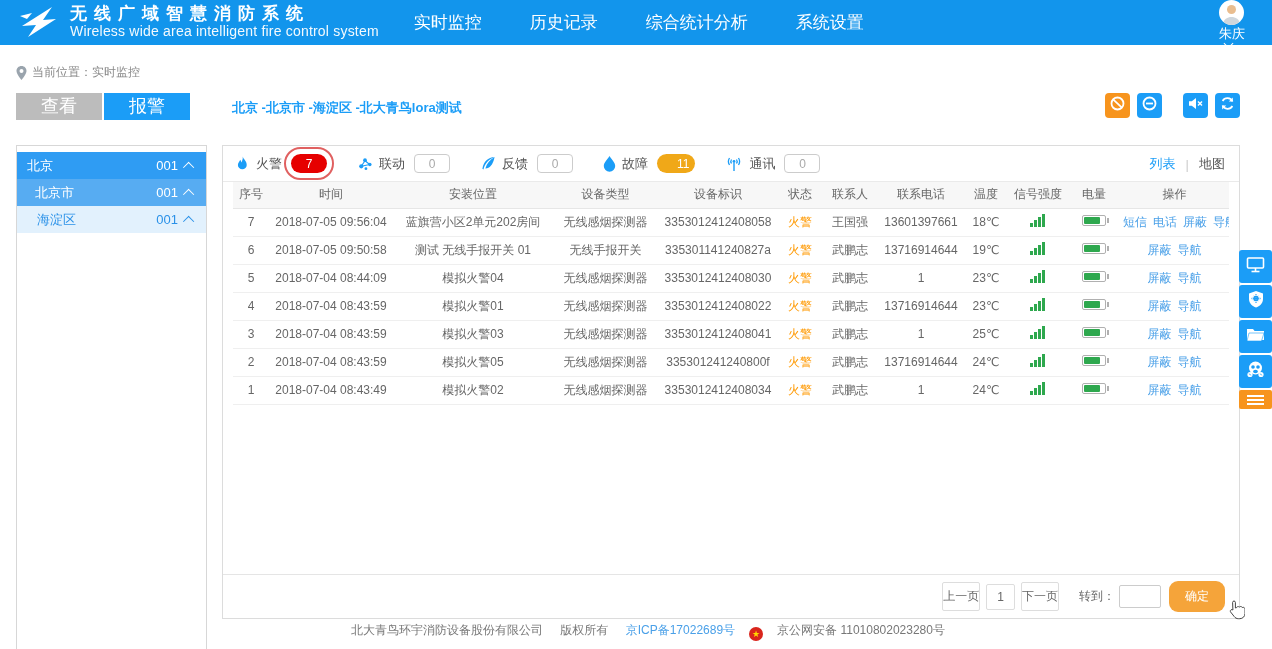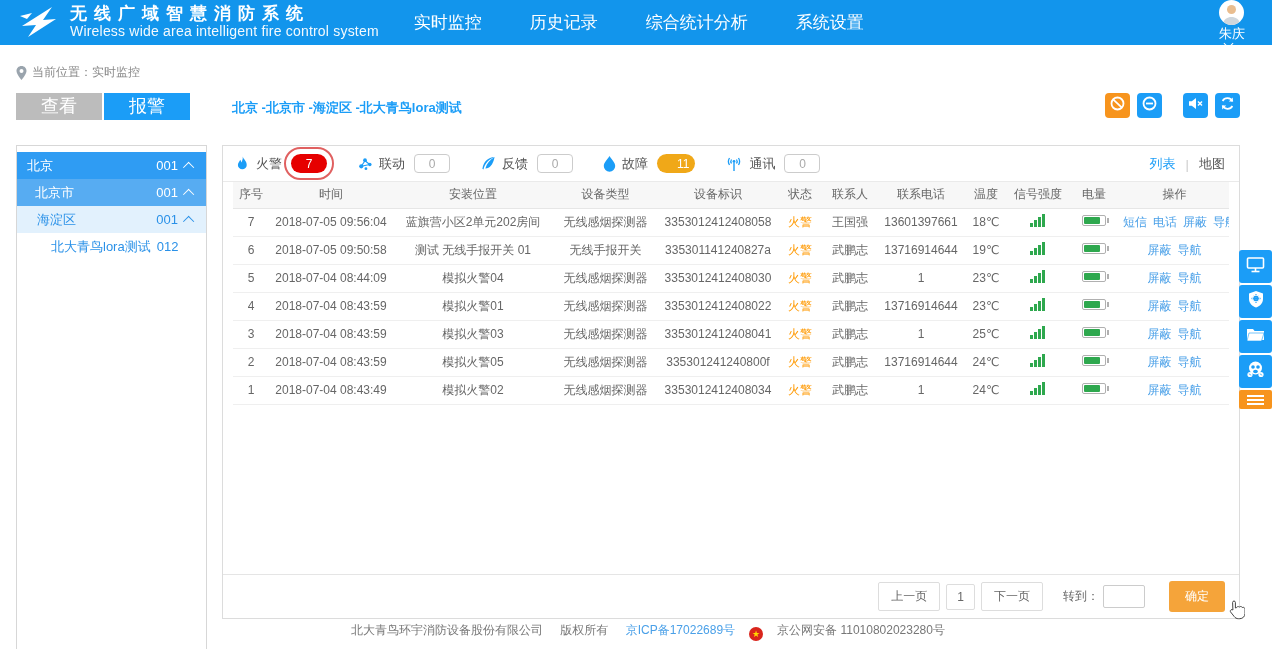--- a/index.html
+++ b/index.html
@@ -62,25 +62,25 @@
   th { height:26px; font-size:12px; font-weight:normal; color:#666; background:#f7f7f7; border-bottom:1px solid #e6e6e6; white-space:nowrap; overflow:hidden; }
   td { height:28px; font-size:12px; color:#666; text-align:center; border-bottom:1px solid #efefef; white-space:nowrap; overflow:hidden; }
   td.status { color:#ff9900; }
   .act-link { color:#4aa0e8; margin:9px 3px; cursor:pointer; text-decoration:none; }
   .sigwrap, .battwrap { display:inline-flex; align-items:center; justify-content:center; }
   .batt { width:24px; height:11px; border:1px solid #b0b0b0; border-radius:2px; position:relative; display:inline-block; }
   .batt::before { content:""; position:absolute; left:1px; top:1px; bottom:1px; width:72%; background:#2ea84e; border-radius:1px; }
   .batt::after  { content:""; position:absolute; right:-4px; top:2px; width:2px; height:5px; background:#b0b0b0; }
   
   .pager-row { position:absolute; left:0; right:0; bottom:0; height:44px; border-top:1px solid #e5e5e5; display:flex; align-items:center; justify-content:flex-end; padding-right:14px; font-size:12px; color:#666; }
-  .pg-btn { border:1px solid #ddd; background:#fff; color:#666; font-size:12px; padding:5px 12px; margin-left:6px; cursor:pointer; border-radius:2px; font-family:inherit; }
+  .pg-btn { border:1px solid #ddd; background:#fff; color:#666; font-size:12px; padding:5px 0; margin-left:6px; cursor:pointer; border-radius:2px; font-family:inherit; }
   .pg-num { padding:5px 10px; }
   .goto-label { margin-left:20px; }
   .goto-input { width:42px; height:23px; border:1px solid #ccc; margin-left:4px; border-radius:2px; font-size:12px; padding:0 4px; }
-  .confirm-btn { background:#f5a43a; color:#fff; border:none; font-size:12px; padding:7px 16px; margin-left:24px; border-radius:3px; cursor:pointer; font-family:inherit; }
+  .confirm-btn { background:#f5a43a; color:#fff; border:none; font-size:12px; padding:7px 16px; margin-left:8px; border-radius:9px; cursor:pointer; font-family:inherit; }
   
   .side-float { position:absolute; right:0; top:250px; width:33px; display:flex; flex-direction:column; align-items:stretch; }
   .sf-btn { width:33px; height:33px; background:#1b9df7; border-radius:3px; margin-bottom:2px; display:flex; align-items:center; justify-content:center; cursor:pointer; }
   .sf-tag { width:33px; height:19px; background:#f7941d; border-radius:2px; display:flex; align-items:center; justify-content:center; cursor:pointer; }
   .sf-tag i { display:block; width:17px; height:2px; background:#fff; box-shadow:0 4px 0 #fff, 0 -4px 0 #fff; }
   
   .footer { position:absolute; bottom:8px; left:12px; width:1272px; text-align:center; font-size:12px; color:#777; }
   .footer span { margin:0 7px; }
   .icp-link { color:#4aa0e8; cursor:pointer; }
   .emblem { display:inline-flex; width:14px; height:14px; border-radius:50%; background:#d9251c; color:#ffd700; font-size:9px; line-height:14px; align-items:center; justify-content:center; vertical-align:-3px; margin:0 2px 0 8px; }
@@ -171,24 +171,20 @@
     </div>
     <div class="tree-item tv-blue-light">
       <span>北京市</span>
       <span class="count">001</span>
       <span class="caret"></span>
     </div>
     <div class="tree-item tv-pale">
       <span>海淀区</span>
       <span class="count">001</span>
       <span class="caret"></span>
-    </div>
-    <div class="tree-item tv-plain">
-      <span>北大青鸟lora测试</span>
-      <span class="count">012</span>
     </div>
   </div>
 
 <div class="main-panel">
   <div class="filter-bar">
     <div style="display:flex;align-items:center;">
         <div class="filter">
           <span class="f-icon">
             <svg width="15" height="16" viewBox="0 0 16 16">
               <path d="M8.2 0C9 3 12.5 4.6 12.5 9a4.7 4.7 0 0 1-9.4 0c0-2.4 1.8-3.7 2.5-5.6.6.8 1 1.8 1 3C7.8 4.6 8.6 2.4 8.2 0z" fill="#1b9df7"></path>

